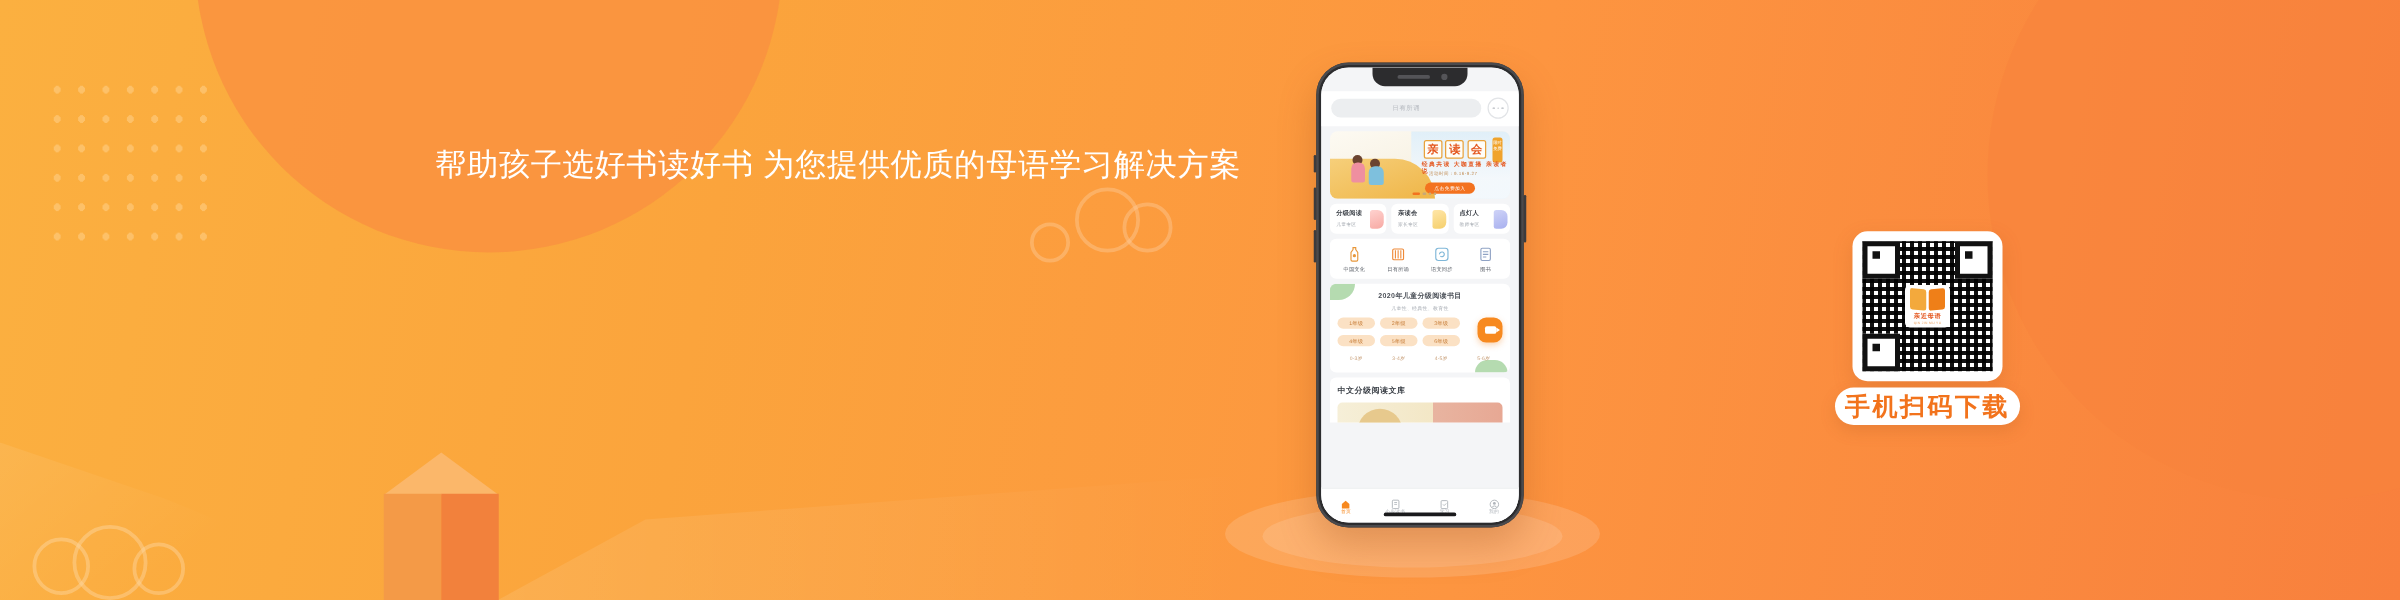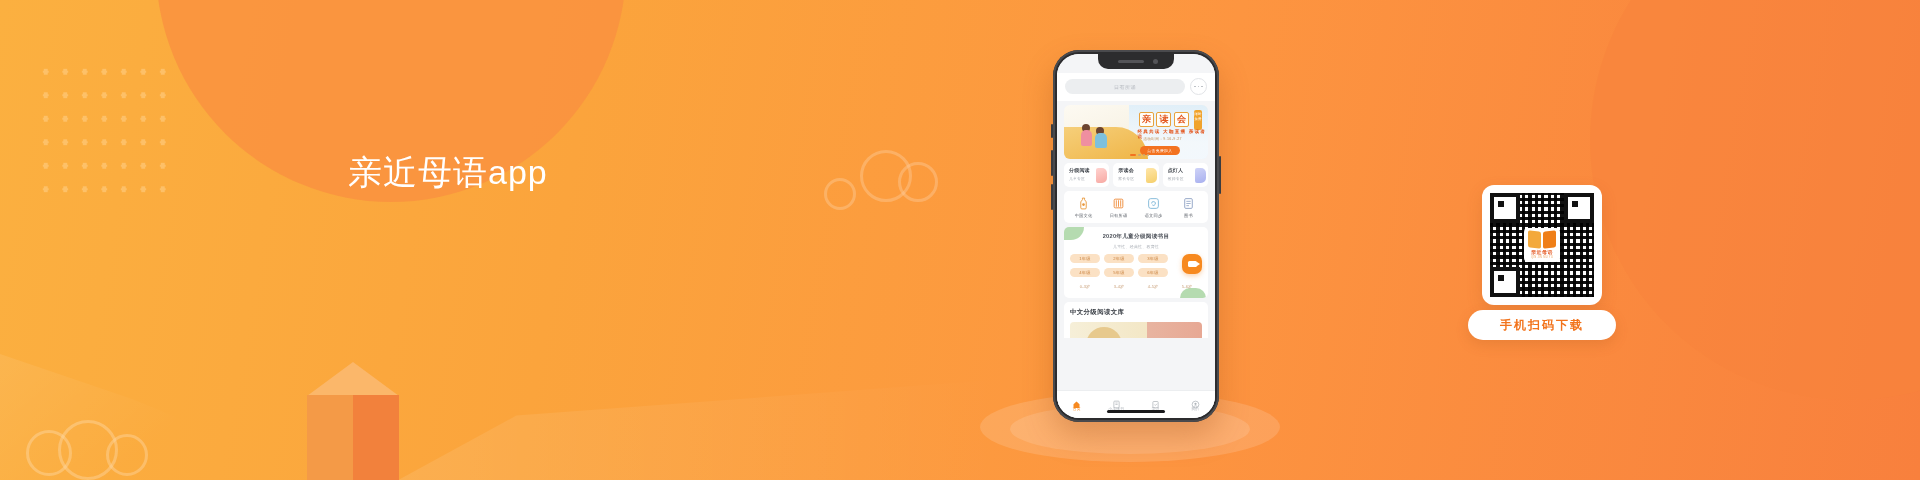--- a/index.html
+++ b/index.html
@@ -162,21 +162,21 @@
     width:36px;height:34px;background:#fff;border-radius:4px;display:flex;flex-direction:column;
     align-items:center;justify-content:center;gap:1px;}
   .qrlogo .bkico{width:28px;height:17px;display:flex;gap:1.5px;}
   .qrlogo .bkico i{flex:1;display:block;background:#f0881d;border-radius:2px;}
   .qrlogo .bkico i:first-child{background:#f3a93c;transform:skewY(6deg);}
   .qrlogo .bkico i:last-child{background:#ef7f18;transform:skewY(-6deg);}
   .qrlogo .nm{font-size:5px;color:#e4571f;font-weight:700;letter-spacing:.5px;}
   .qrlogo .py{font-size:2.6px;color:#eda25f;letter-spacing:.3px;}
   .dlbtn{position:absolute;left:1468px;top:310px;width:148px;height:30px;background:#fff;border-radius:16px;
     display:flex;align-items:center;justify-content:center;box-shadow:0 5px 13px rgba(160,75,20,.18);}
-  .dlbtn span{font-size:12px;color:#f2731c;font-weight:700;letter-spacing:2px;}
+  .dlbtn span{font-size:20px;color:#f2731c;font-weight:700;letter-spacing:2px;}
 </style>
 </head>
 <body>
 
 <div class="banner">
 
   <div class="blob blob-tr"></div>
   <div class="blob blob-far-right"></div>
   <div class="dotgrid"></div>
   <div class="wave"></div>
@@ -191,21 +191,21 @@
     <b style="left:38px;top:16px;width:54px;height:54px;"></b>
     <b style="left:86px;top:30px;width:36px;height:36px;"></b>
   </div>
   <div class="cloud cloud-r">
     <b style="left:40px;top:2px;width:46px;height:46px;"></b>
     <b style="left:78px;top:14px;width:34px;height:34px;"></b>
     <b style="left:4px;top:30px;width:26px;height:26px;"></b>
   </div>
 
   <div class="copy">
-    <p class="subtitle">亲近母语app</p>
+    <p class="desc">帮助孩子选好书读好书 为您提供优质的母语学习解决方案</p>
   </div>
 
   <div class="phone-shadow"></div>
   <div class="phone-shadow2"></div>
 
   <div class="phone">
     <i class="sidebtn sb1"></i>
     <i class="sidebtn sb2"></i>
     <i class="sidebtn sb3"></i>
     <i class="sidebtn sb4"></i>

